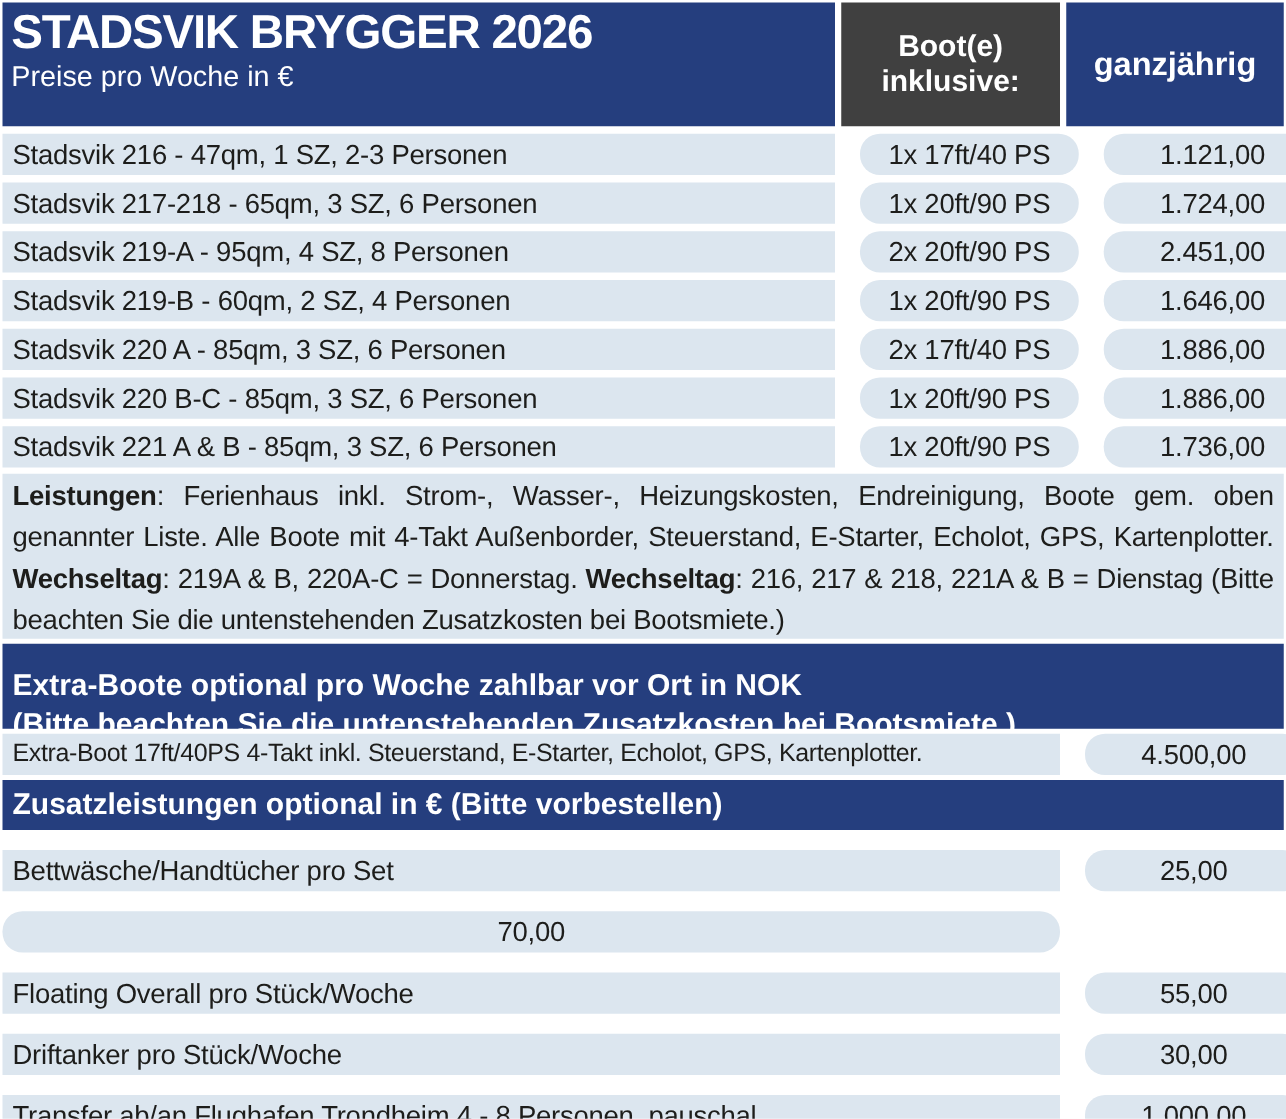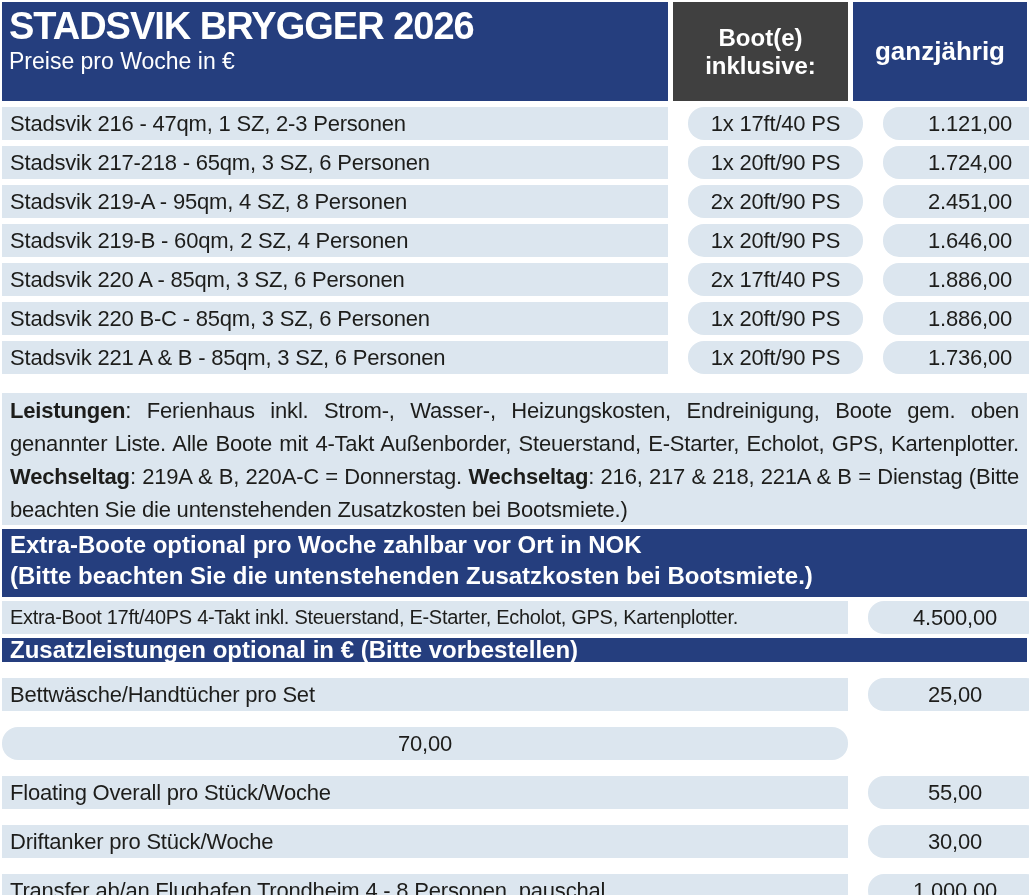--- a/index.html
+++ b/index.html
@@ -35,34 +35,34 @@
   .cell {
     background: #dce6ef; display: flex; align-items: center;
     font-size: 22px; letter-spacing: -0.2px; white-space: nowrap; overflow: hidden;
   }
   .cell.name { padding-left: 8px; }
   .cell.center { justify-content: center; border-radius: 16px; }
   .cell.small { font-size: 20px; letter-spacing: -0.3px; }
 
   
   .notes {
-    margin-top: 19px; background: #dce6ef; box-sizing: border-box;
+    margin-top: 5px; background: #dce6ef; box-sizing: border-box;
     height: 132px; padding: 1px 8px 0 8px;
     font-size: 22px; line-height: 33px; letter-spacing: -0.2px;
     text-align: justify; overflow: hidden;
   }
   .b { font-weight: bold; }
 
   
   .sec-head {
     background: #253e7e; color: #fff; font-weight: bold; font-size: 24px;
     padding-left: 8px; box-sizing: border-box;
   }
-  .sec-head.two { margin-top: 4px; height: 68px; padding-top: 0; line-height: 31px; }
-  .sec-head.one { display: flex; align-items: center; height: 24px; }
+  .sec-head.two { margin-top: 4px; height: 68px; padding-top: 18px; line-height: 31px; }
+  .sec-head.one { display: flex; align-items: center; height: 40px; }
   .mt4 { margin-top: 4px; }
   .mt5 { margin-top: 5px; }
   .mt6 { margin-top: 16px; }
   .sec-head.surcharge { height: 37px; }
 </style>
 </head>
 <body>
 
 <div class="doc">
 

